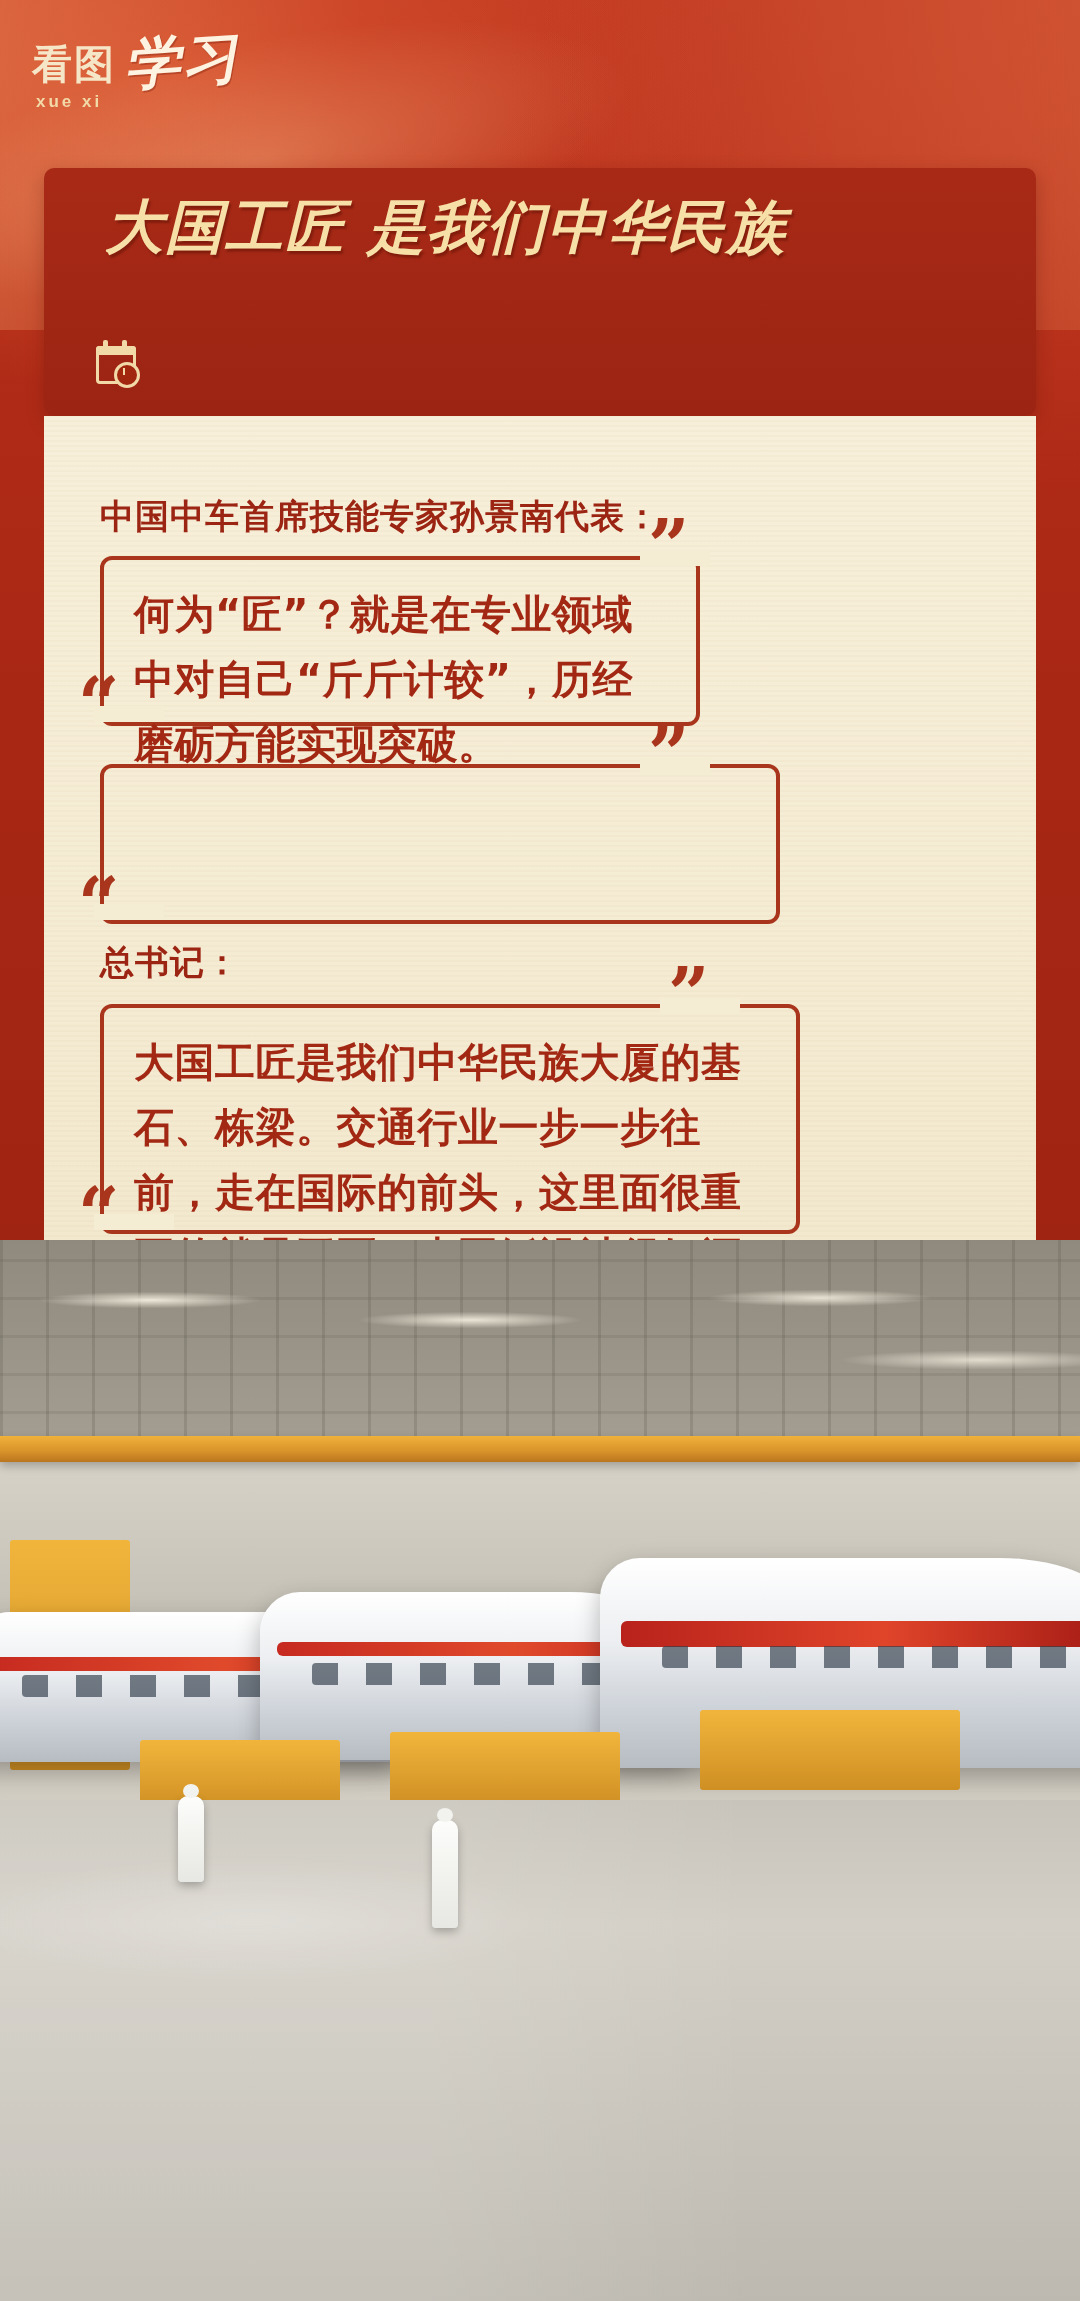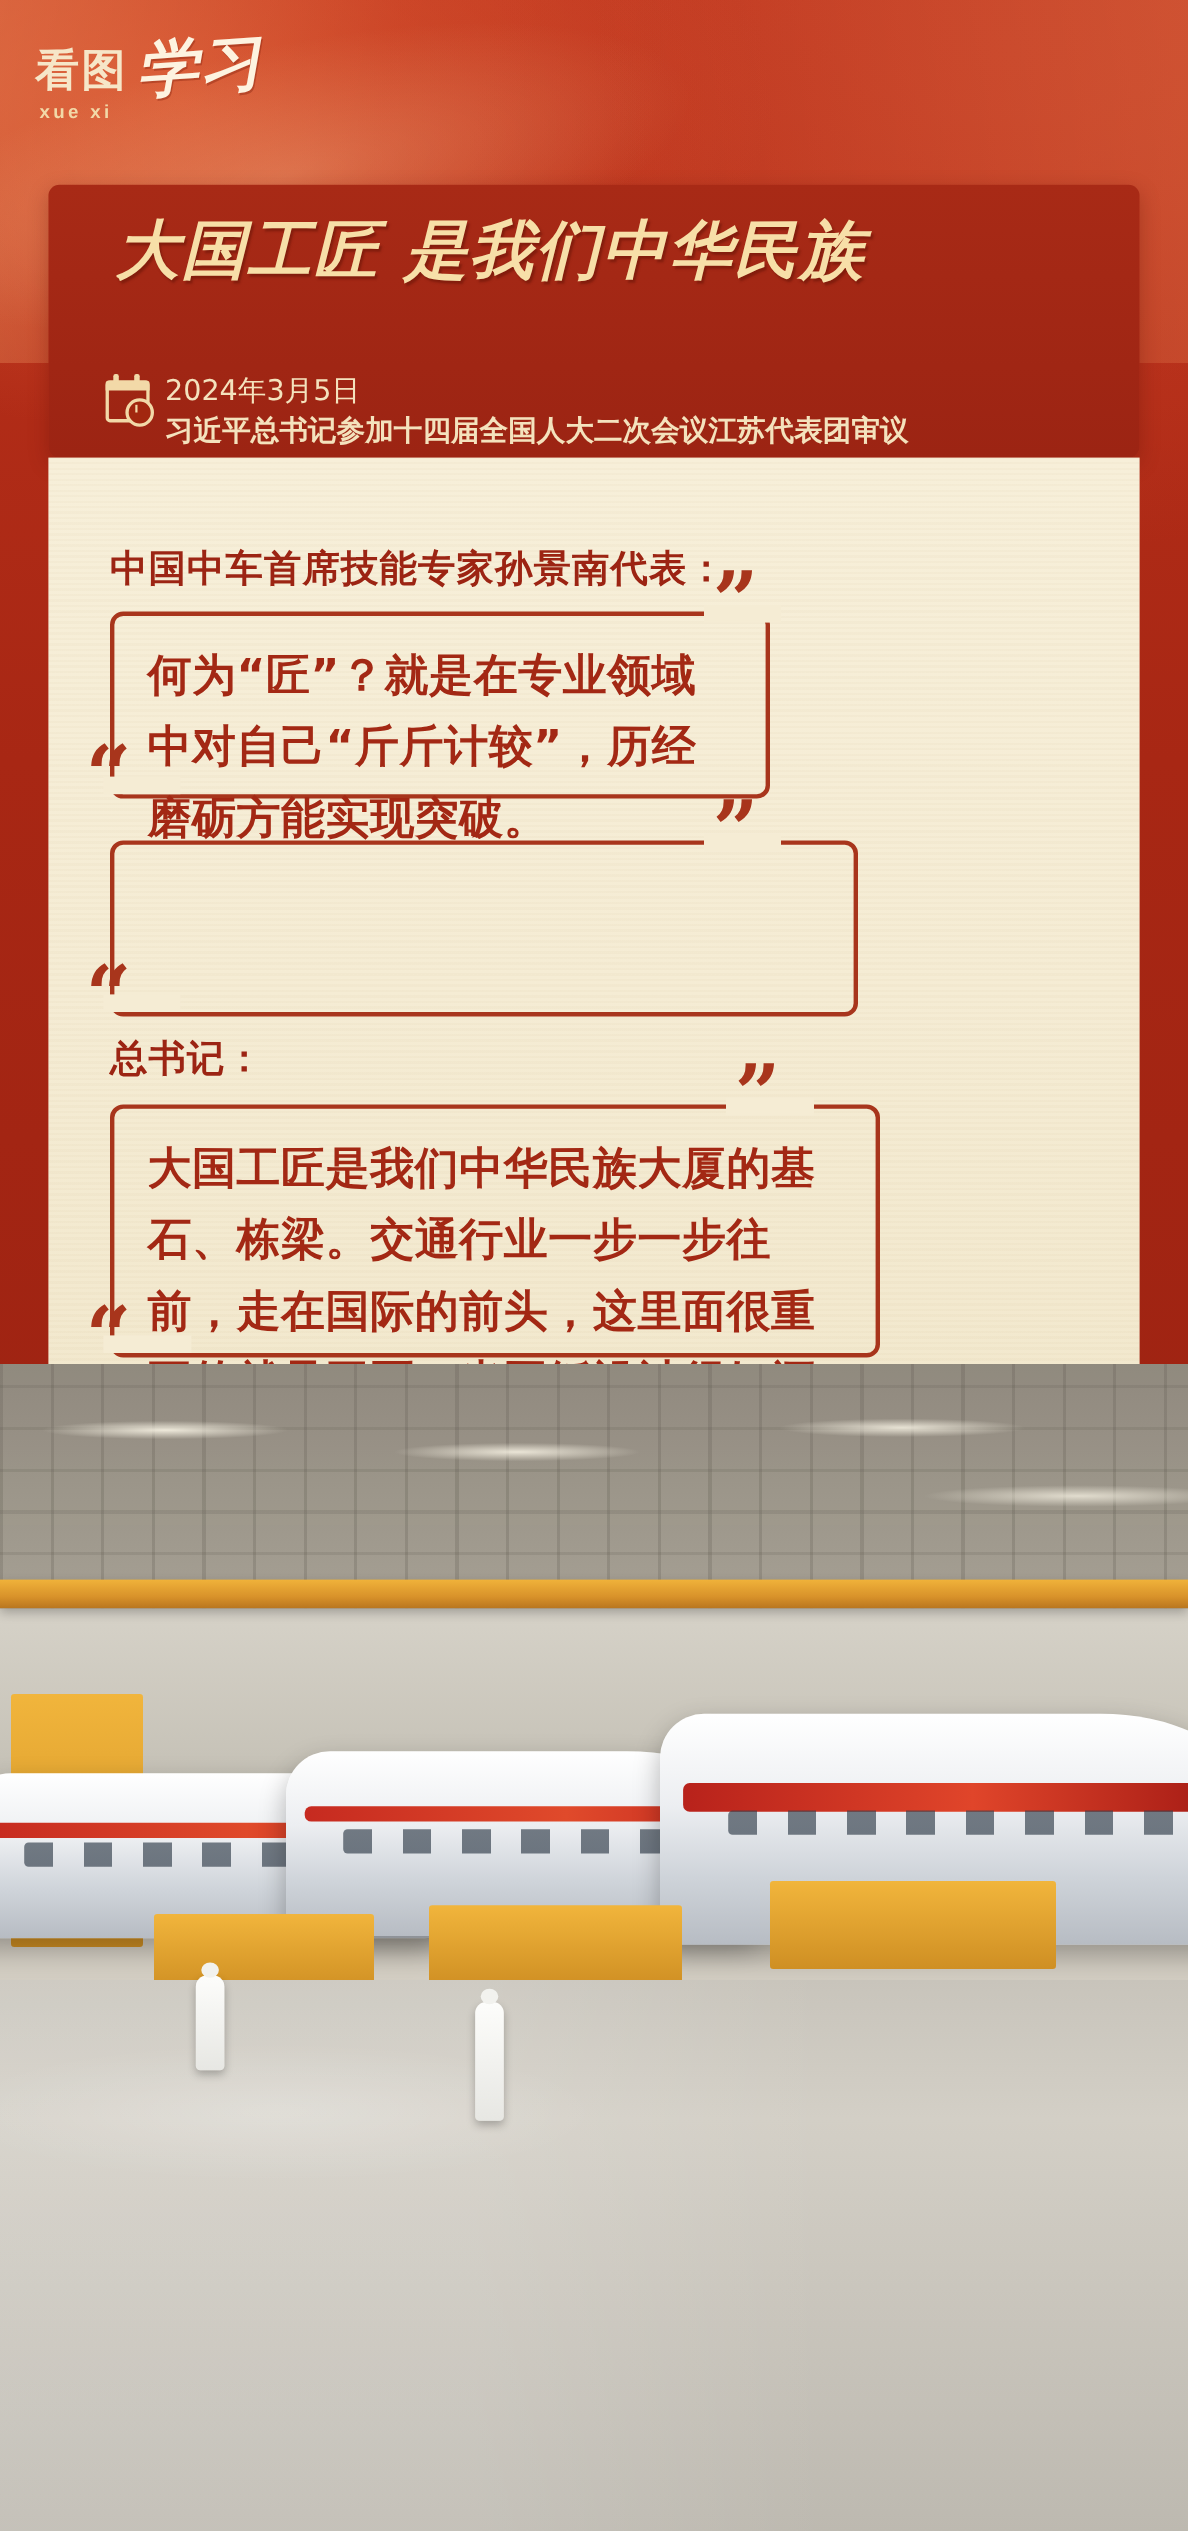--- a/index.html
+++ b/index.html
@@ -384,24 +384,20 @@
     <div class="header-title">
       <div>大国工匠 是我们中华民族</div>
     </div>
     <div class="header-meta">
       <div class="cal-icon">
         <div class="cal-body"></div>
         <div class="cal-top"></div>
         <div class="pin-l"></div>
         <div class="pin-r"></div>
         <div class="clock"></div>
-      </div>
-      <div class="meta-lines">
-        <div class="meta-date">2024年3月5日</div>
-        <div class="meta-desc">习近平总书记参加十四届全国人大二次会议江苏代表团审议</div>
       </div>
     </div>
   </div>
 
   <div class="body-panel">
 
     <div class="speaker speaker-1">中国中车首席技能专家孙景南代表：</div>
 
     <div class="quote-block q1">
       <div class="quote-frame"></div>

